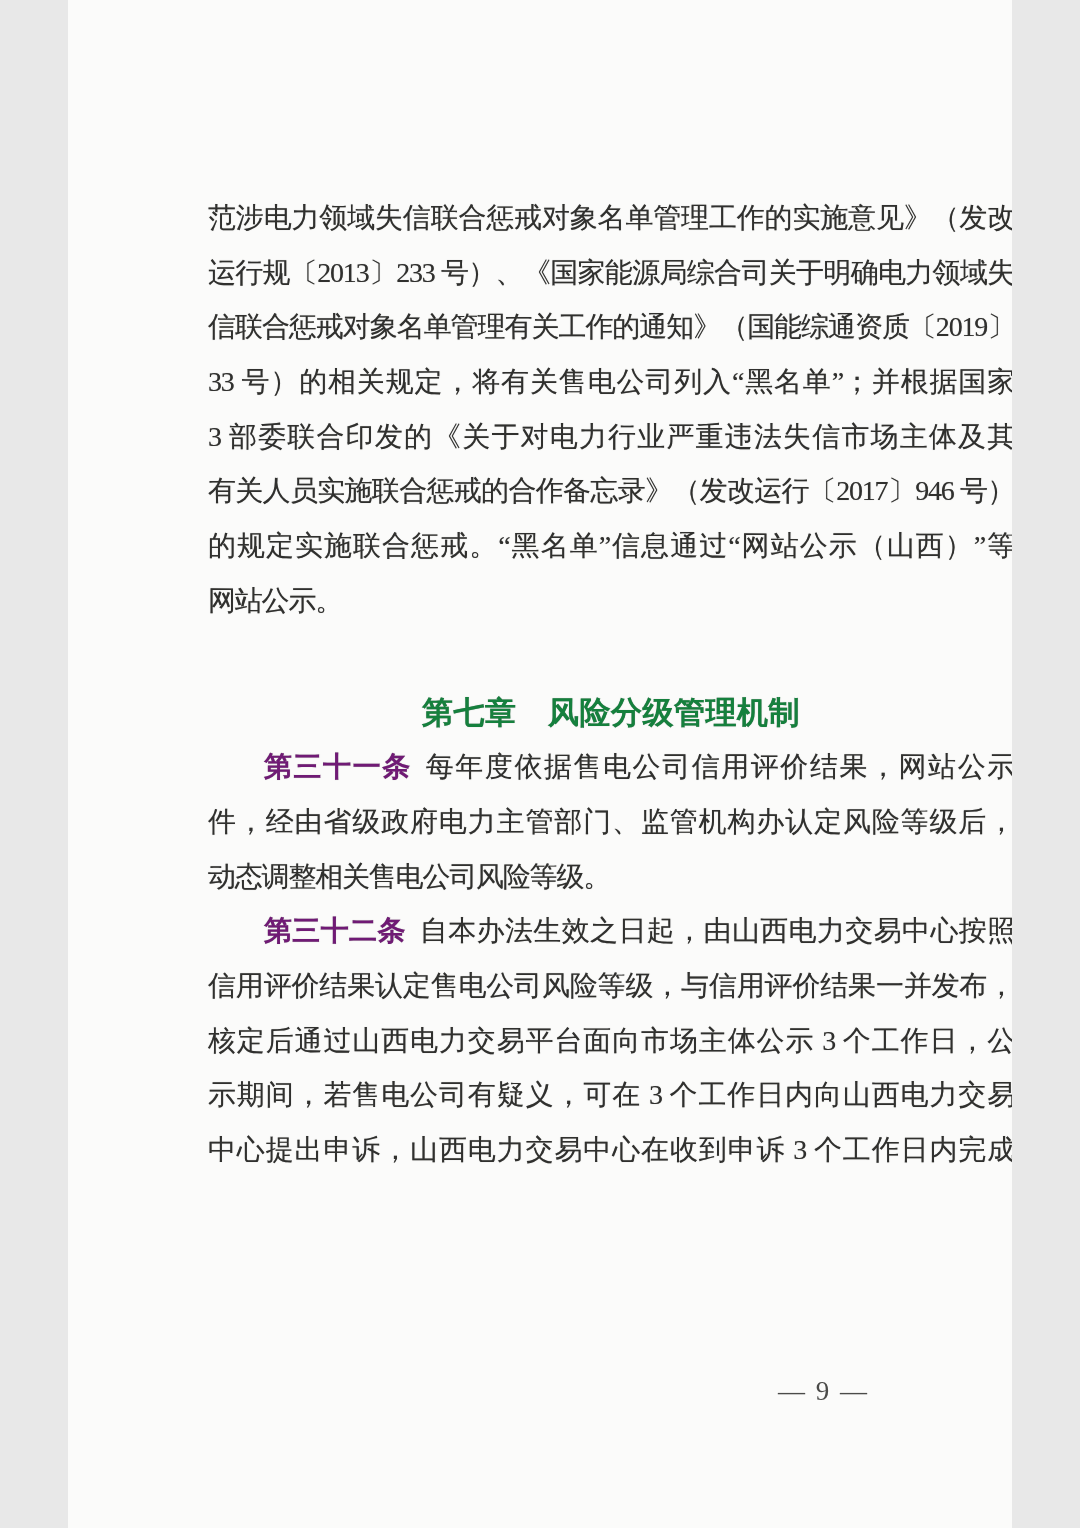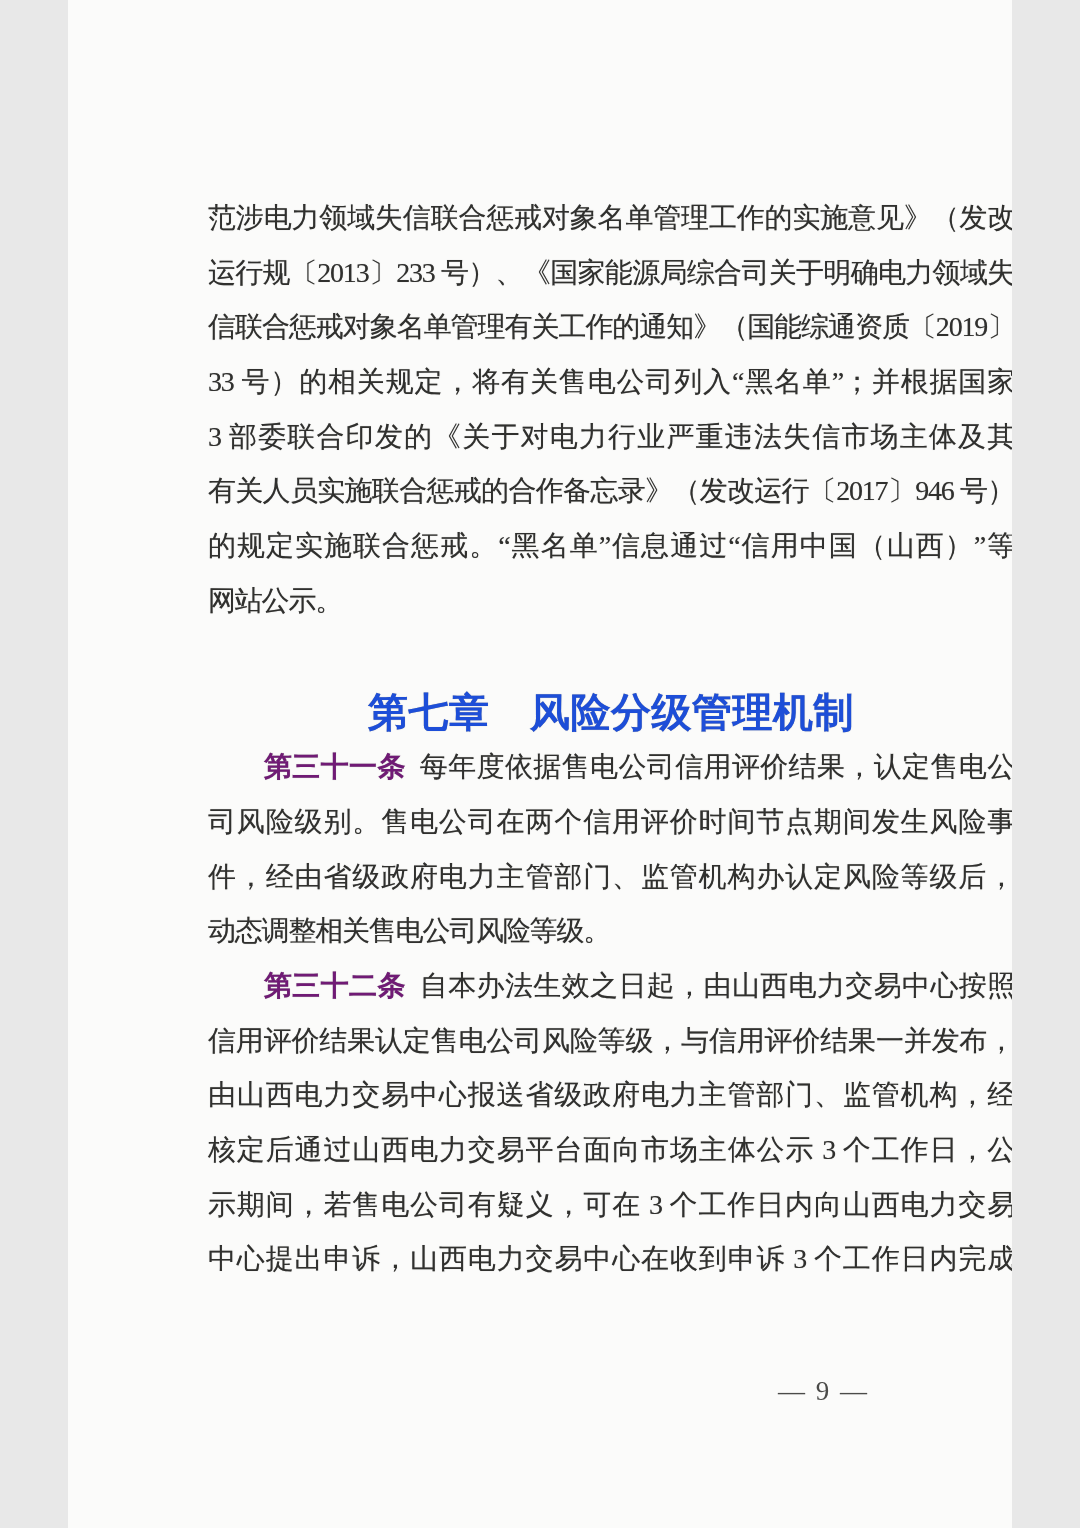--- a/index.html
+++ b/index.html
@@ -45,25 +45,25 @@
   }
   .rest {
     padding-left: 14px;
   }
   .spacer {
     height: 57px;
   }
   .chapter-heading {
     height: 54.7px;
     line-height: 54.7px;
-    font-size: 40px;
+    font-size: 31px;
     font-weight: 700;
     text-align: center;
     letter-spacing: 0.5px;
-    color: #1d4ed8;
+    color: #15803d;
     text-shadow: 0 0 0.7px rgba(60,60,58,0.55);
   }
   .footer {
     position: absolute;
     top: 1376px;
     right: 143px;
     font-size: 27px;
     letter-spacing: 2px;
     color: #4b4b49;
     font-family: "Liberation Serif", "DejaVu Serif", serif;
@@ -74,35 +74,33 @@
 
 <div class="page">
   <div class="content">
 
     <div class="line">范涉电力领域失信联合惩戒对象名单管理工作的实施意见》（发改</div>
     <div class="line">运行规〔2013〕233 号）、《国家能源局综合司关于明确电力领域失</div>
     <div class="line">信联合惩戒对象名单管理有关工作的通知》（国能综通资质〔2019〕</div>
     <div class="line">33 号）的相关规定，将有关售电公司列入“黑名单”；并根据国家</div>
     <div class="line">3 部委联合印发的《关于对电力行业严重违法失信市场主体及其</div>
     <div class="line">有关人员实施联合惩戒的合作备忘录》（发改运行〔2017〕946 号）</div>
-    <div class="line">的规定实施联合惩戒。“黑名单”信息通过“信用中国（山西）”等</div>
+    <div class="line">的规定实施联合惩戒。“黑名单”信息通过“网站公示（山西）”等</div>
     <div class="line short">网站公示。</div>
 
     <div class="spacer"></div>
 
     <div class="chapter-heading">第七章　风险分级管理机制</div>
 
-    <div class="line indent"><span class="term">第三十一条</span><span class="rest">每年度依据售电公司信用评价结果，认定售电公</span></div>
-    <div class="line">司风险级别。售电公司在两个信用评价时间节点期间发生风险事</div>
+    <div class="line indent"><span class="term">第三十一条</span><span class="rest">每年度依据售电公司信用评价结果，网站公示</span></div>
     <div class="line">件，经由省级政府电力主管部门、监管机构办认定风险等级后，</div>
     <div class="line short">动态调整相关售电公司风险等级。</div>
 
     <div class="line indent"><span class="term">第三十二条</span><span class="rest">自本办法生效之日起，由山西电力交易中心按照</span></div>
     <div class="line">信用评价结果认定售电公司风险等级，与信用评价结果一并发布，</div>
-    <div class="line">由山西电力交易中心报送省级政府电力主管部门、监管机构，经</div>
     <div class="line">核定后通过山西电力交易平台面向市场主体公示 3 个工作日，公</div>
     <div class="line">示期间，若售电公司有疑义，可在 3 个工作日内向山西电力交易</div>
     <div class="line">中心提出申诉，山西电力交易中心在收到申诉 3 个工作日内完成</div>
 
   </div>
 
   <div class="footer">— 9 —</div>
 </div>
 
 </body></html>

